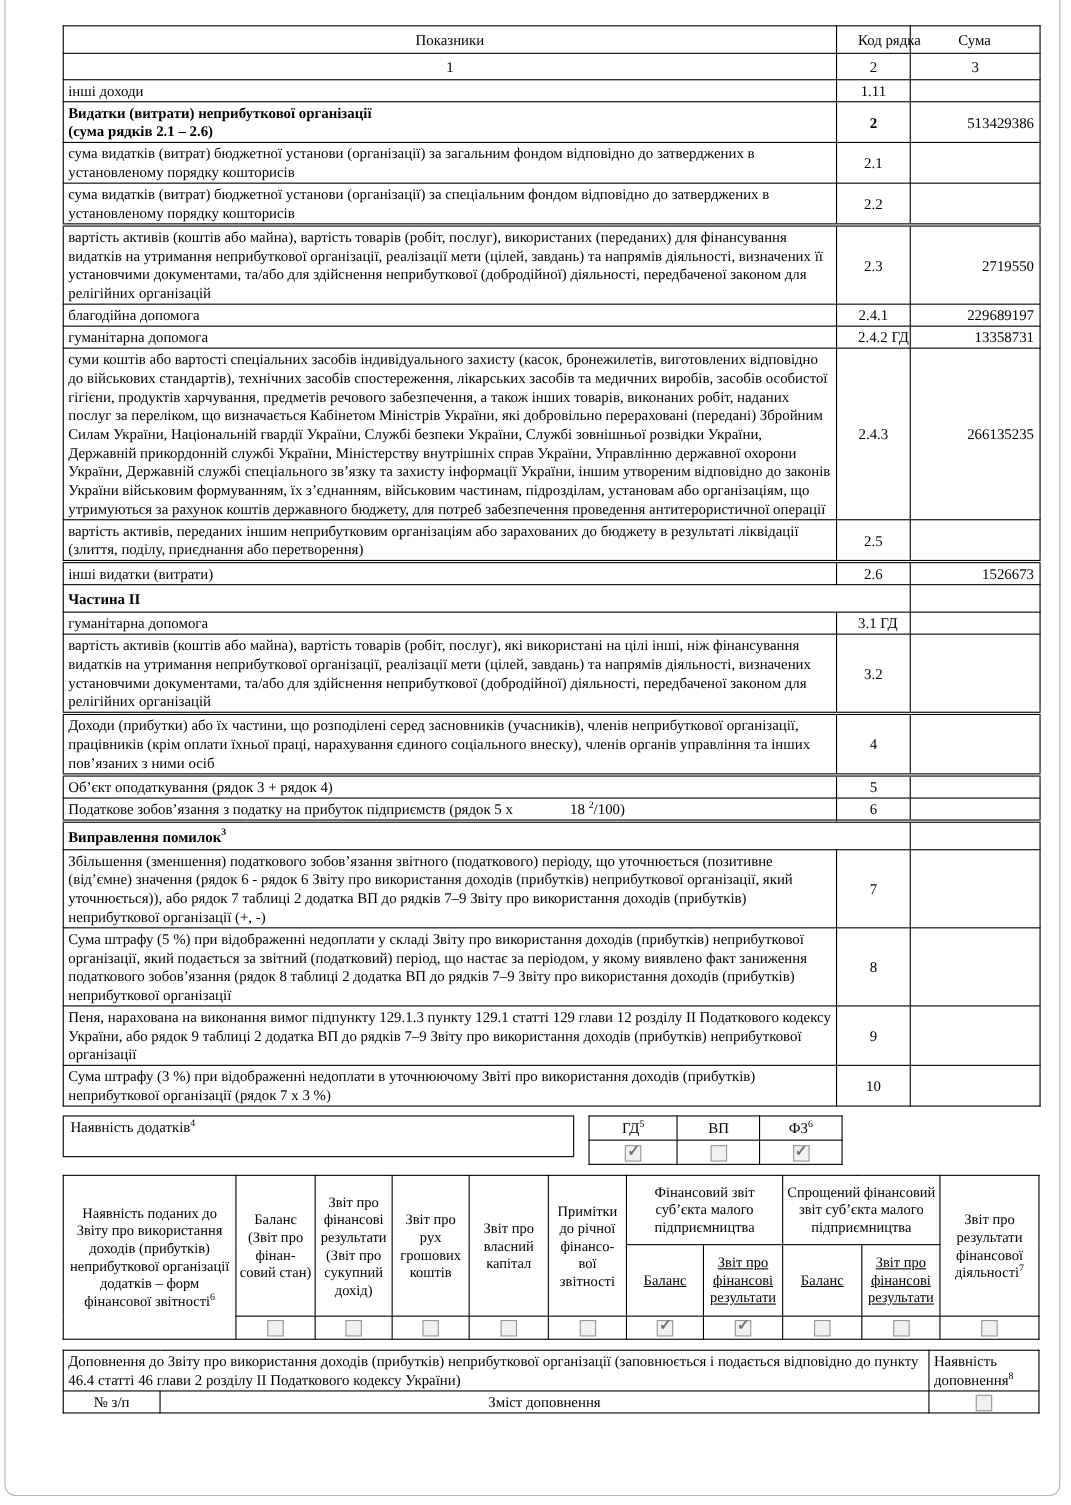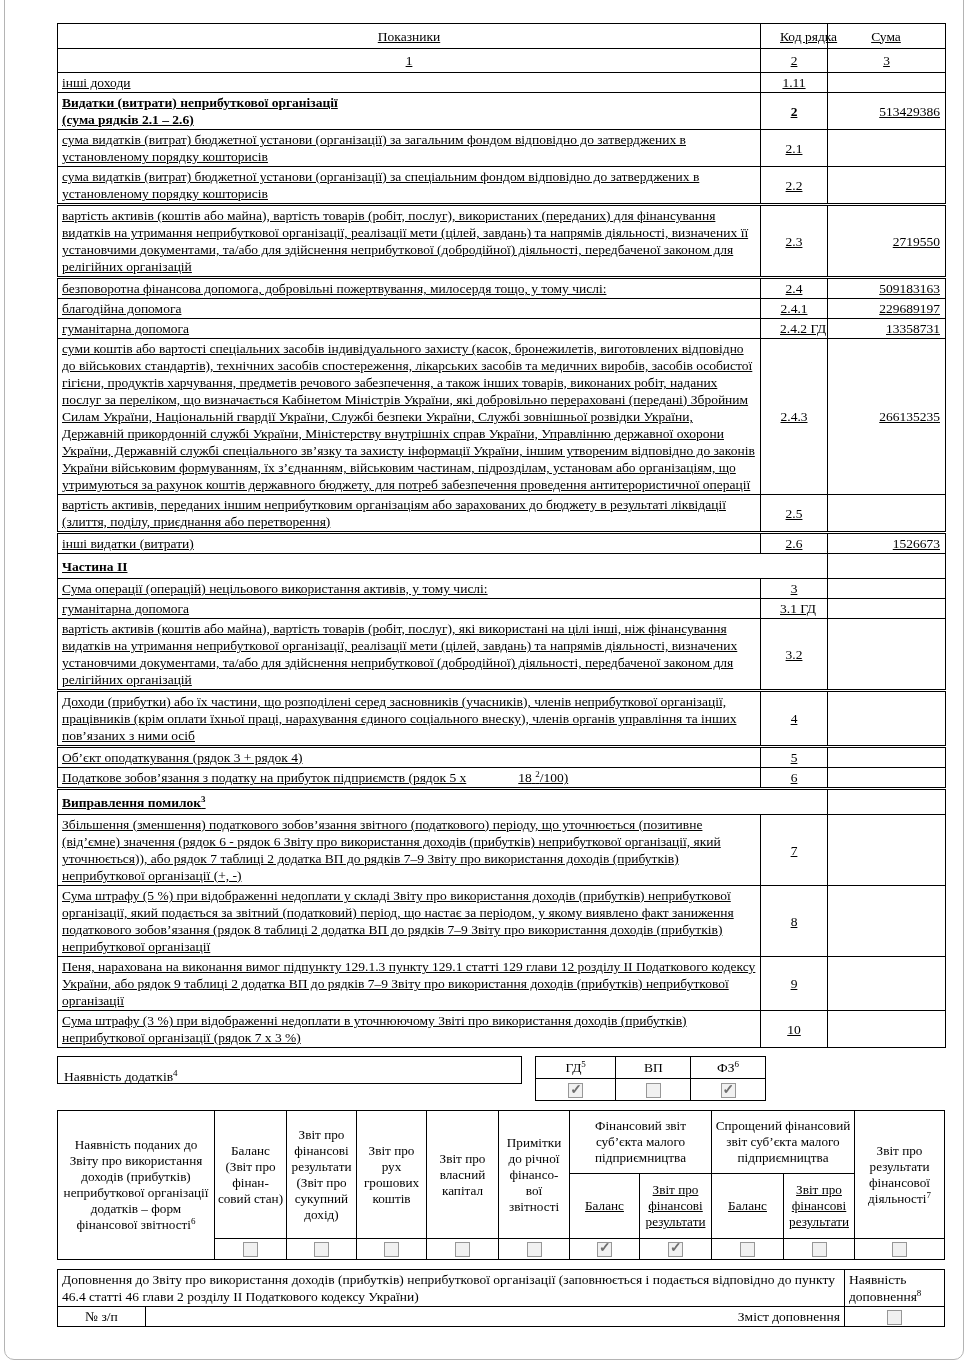--- a/index.html
+++ b/index.html
@@ -3,52 +3,52 @@
 <meta charset="utf-8">
 <style>
   html,body{margin:0;padding:0;background:#fff;}
   body{width:974px;height:1368px;position:relative;font-family:"Liberation Serif","DejaVu Serif",serif;color:#000;}
   .sheet{position:absolute;inset:0;overflow:hidden;background:#fff;}
   .page-edge{position:absolute;left:4px;top:-14px;width:958px;height:1372px;border:1px solid #b4b4b4;border-radius:0 0 10px 10px;background:#fff;}
   .content{position:absolute;left:57px;top:23px;width:888px;}
   table{border-collapse:collapse;table-layout:fixed;}
   td{border:1px solid #000;font-size:13.5px;line-height:17px;vertical-align:middle;padding:1px 4px;word-wrap:break-word;}
   
-  .main{width:888px;text-decoration:underline;}
+  .main{width:888px;}
   .main td.ind{text-align:left;white-space:pre-line;}
   .main td.code{text-align:center;white-space:nowrap;padding:1px 19px;}
   .main td.sum{text-align:right;padding-right:5px;}
   .main tr.hdr td{text-align:center;height:22px;}
   .main tr.nums td{text-align:center;height:21px;}
   .main tr.bold td.ind,.main tr.bold td.code{font-weight:bold;}
   .main tr.section td{font-weight:bold;height:22px;}
   tr.thick td{border-top:3px double #000;}
   .gap55{display:inline-block;width:52px;}
   sup{font-size:9px;line-height:0;}
   
   .cb{display:inline-block;width:13px;height:13px;background:#f1f1f1;border:1px solid #979797;position:relative;vertical-align:middle;}
   .cb.checked::after{content:"\2713";position:absolute;left:1px;top:-3px;font-size:14px;font-weight:bold;color:#6f6f6f;}
   
   .attach-wrap{margin-top:8px;display:flex;align-items:flex-start;}
-  .attach-left{width:465px;height:28px;border:1px solid #000;font-size:13.5px;padding:12px 6px;box-sizing:border-box;}
+  .attach-left{width:465px;height:38px;border:1px solid #000;font-size:13.5px;padding:2px 6px;box-sizing:border-box;}
   .attach-table{margin-left:13px;width:231px;}
   .attach-table td{text-align:center;height:21px;padding:0 2px;}
   
   .finforms{margin-top:9px;width:887px;}
   .finforms td{text-align:center;font-size:13.2px;line-height:16px;padding:1px 2px;white-space:pre-line;}
   .finforms td.grp{height:60px;}
   .finforms tr.subrow td{height:62px;text-decoration:underline;}
   .finforms tr.cbrow td{height:18px;}
   
   .suppl{margin-top:9px;width:887px;padding-left:20px;}
   .suppl td{font-size:13.5px;line-height:17px;}
   .suppl td.ttl{text-align:left;}
   .suppl td.presence{text-align:left;vertical-align:top;}
   .suppl td.num{text-align:center;}
-  .suppl td.cnt{text-align:right;}
+  .suppl td.cnt{text-align:center;}
   .suppl td.cbcell{text-align:center;}
 </style>
 </head>
 <body>
 
 <div class="sheet">
   <div class="page-edge"></div>
   <div class="content">
 
     <table class="main">
@@ -88,25 +88,20 @@
       <tr>
         <td class="ind">сума видатків (витрат) бюджетної установи (організації) за спеціальним фондом відповідно до затверджених в установленому порядку кошторисів</td>
         <td class="code">2.2</td>
         <td class="sum"></td>
       </tr>
       <tr class="thick">
         <td class="ind">вартість активів (коштів або майна), вартість товарів (робіт, послуг), використаних (переданих) для фінансування видатків на утримання неприбуткової організації, реалізації мети (цілей, завдань) та напрямів діяльності, визначених її установчими документами, та/або для здійснення неприбуткової (добродійної) діяльності, передбаченої законом для релігійних організацій</td>
         <td class="code">2.3</td>
         <td class="sum">2719550</td>
       </tr>
-      <tr class="thick">
-        <td class="ind">безповоротна фінансова допомога, добровільні пожертвування, милосердя тощо, у тому числі:</td>
-        <td class="code">2.4</td>
-        <td class="sum">509183163</td>
-      </tr>
       <tr>
         <td class="ind">благодійна допомога</td>
         <td class="code">2.4.1</td>
         <td class="sum">229689197</td>
       </tr>
       <tr>
         <td class="ind">гуманітарна допомога</td>
         <td class="code">2.4.2 ГД</td>
         <td class="sum">13358731</td>
       </tr>
@@ -124,25 +119,20 @@
         <td class="ind">інші видатки (витрати)</td>
         <td class="code">2.6</td>
         <td class="sum">1526673</td>
       </tr>
 
       <tr class="section">
         <td colspan="2">Частина II</td>
         <td class="sum"></td>
       </tr>
 
-      <tr>
-        <td class="ind">Сума операції (операцій) нецільового використання активів, у тому числі:</td>
-        <td class="code">3</td>
-        <td class="sum"></td>
-      </tr>
       <tr>
         <td class="ind">гуманітарна допомога</td>
         <td class="code">3.1 ГД</td>
         <td class="sum"></td>
       </tr>
       <tr>
         <td class="ind">вартість активів (коштів або майна), вартість товарів (робіт, послуг), які використані на цілі інші, ніж фінансування видатків на утримання неприбуткової організації, реалізації мети (цілей, завдань) та напрямів діяльності, визначених установчими документами, та/або для здійснення неприбуткової (добродійної) діяльності, передбаченої законом для релігійних організацій</td>
         <td class="code">3.2</td>
         <td class="sum"></td>
       </tr>

